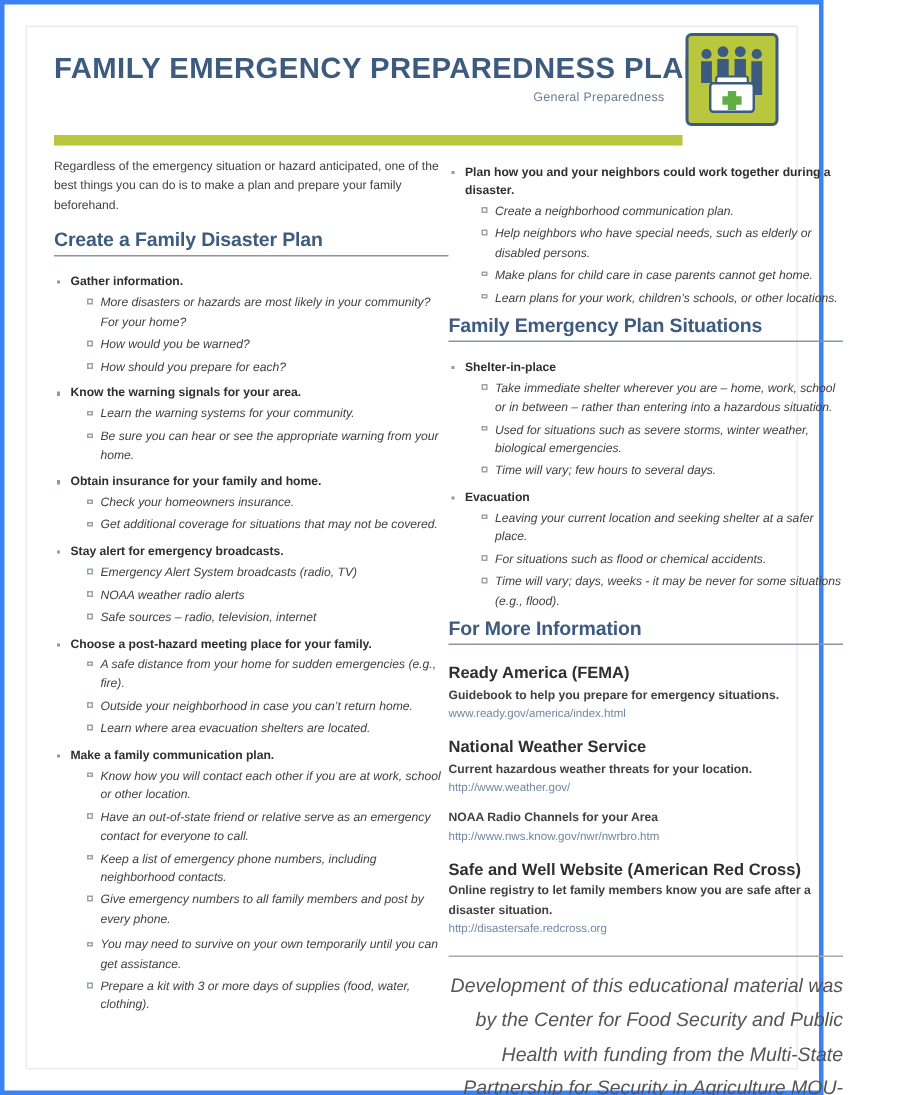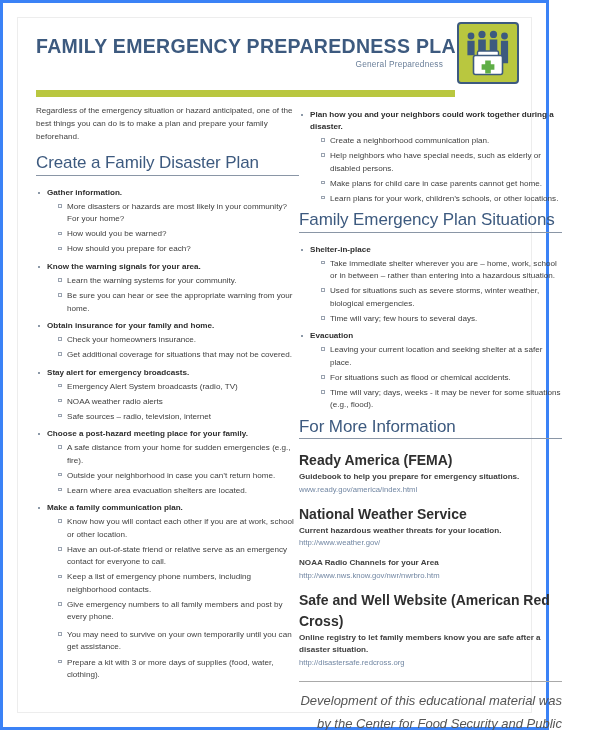--- a/index.html
+++ b/index.html
@@ -91,22 +91,22 @@
   }
 
   .intro {
     font-size: 8.1px;
     line-height: 1.62;
     color: #3f3f3f;
     margin: 0 0 10px 0;
   }
 
   h2.section-title {
-    font-size: 17px;
-    font-weight: normal;
+    font-size: 13px;
+    font-weight: bold;
     color: #3d5a7f;
     margin: 4px 0 11px 0;
     padding: 0 0 2px 0;
     border-bottom: 1px solid #8a96a6;
     line-height: 1.15;
     letter-spacing: -0.1px;
   }
 
   ul.lvl1 {
     list-style: none;
@@ -130,20 +130,21 @@
     left: 2px;
     top: 5px;
     width: 2.2px;
     height: 2.2px;
     background: #8c99a8;
   }
   ul.lvl2 {
     list-style: none;
     margin: 2px 0 0 0;
     padding: 0 0 0 22px;
+    font-style: italic;
   }
   ul.lvl2 > li {
     position: relative;
     font-size: 8.1px;
     line-height: 1.55;
     color: #414141;
     margin: 0 0 2.5px 0;
     padding-left: 9px;
   }
   ul.lvl2 > li::before {
@@ -154,21 +155,21 @@
     width: 3.6px;
     height: 3.6px;
     border: 0.8px solid #9aa3b0;
     box-sizing: border-box;
   }
 
   
   .resources { margin-top: 6px; }
   .res-block { margin-bottom: 8px; }
   .res-name {
-    font-size: 14px;
+    font-size: 11px;
     font-weight: bold;
     color: #2f2f2f;
     line-height: 1.5;
   }
   .res-desc {
     font-size: 8.1px;
     color: #414141;
     line-height: 1.55;
     font-weight: bold;
   }

